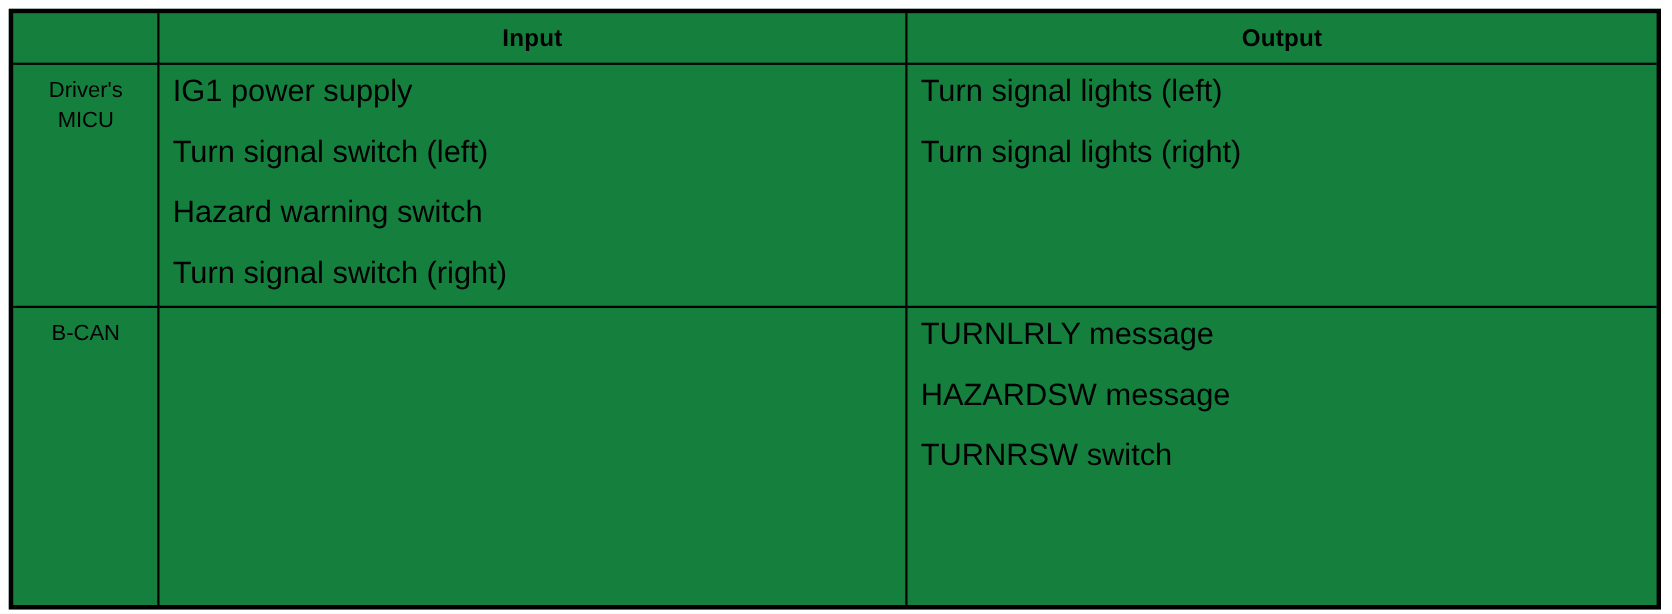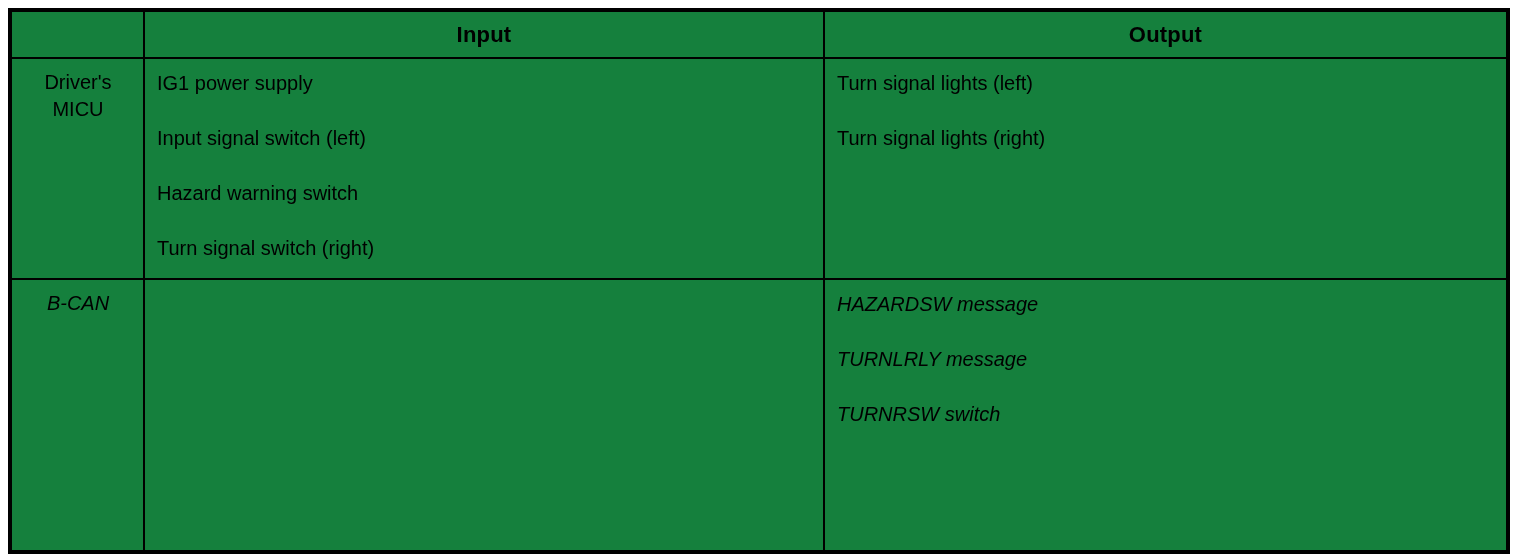--- a/index.html
+++ b/index.html
@@ -27,38 +27,38 @@
     grid-template-columns: 133px 680px 1fr;
     grid-template-rows: 47px 221px 1fr;
   }
   .cell {
     box-sizing: border-box;
     border-right: 2px solid #000000;
     border-bottom: 2px solid #000000;
     overflow: hidden;
   }
   .cell.last-col { border-right: none; }
-  .cell.last-row { border-bottom: none; font-style: italic; }
+  .cell.last-row { border-bottom: none; }
   .header-cell {
     display: flex;
     align-items: center;
     justify-content: center;
     font-weight: 700;
     font-size: 22px;
     letter-spacing: 0.2px;
   }
   .label-cell {
     padding: 10px 9px 0 10px;
     font-size: 20px;
     line-height: 27px;
     text-align: center;
   }
   .list-cell {
     padding: 13px 12px 0 12px;
-    font-size: 20px;
+    font-size: 28px;
     display: flex;
     flex-direction: column;
     gap: 33px;
   }
   .io-line {
     line-height: 22px;
     white-space: nowrap;
   }
 </style>
 </head>
@@ -66,30 +66,30 @@
 
 <div class="io-table">
 
   <div class="cell header-cell"></div>
   <div class="cell header-cell">Input</div>
   <div class="cell header-cell last-col">Output</div>
 
   <div class="cell label-cell">Driver's MICU</div>
   <div class="cell list-cell">
     <div class="io-line">IG1 power supply</div>
-    <div class="io-line">Input signal switch (left)</div>
+    <div class="io-line">Turn signal switch (left)</div>
     <div class="io-line">Hazard warning switch</div>
     <div class="io-line">Turn signal switch (right)</div>
   </div>
   <div class="cell list-cell last-col">
     <div class="io-line">Turn signal lights (left)</div>
     <div class="io-line">Turn signal lights (right)</div>
   </div>
 
   <div class="cell label-cell last-row">B-CAN</div>
   <div class="cell list-cell last-row"></div>
   <div class="cell list-cell last-col last-row">
+    <div class="io-line">TURNLRLY message</div>
     <div class="io-line">HAZARDSW message</div>
-    <div class="io-line">TURNLRLY message</div>
     <div class="io-line">TURNRSW switch</div>
   </div>
 
 </div>
 
 </body></html>

